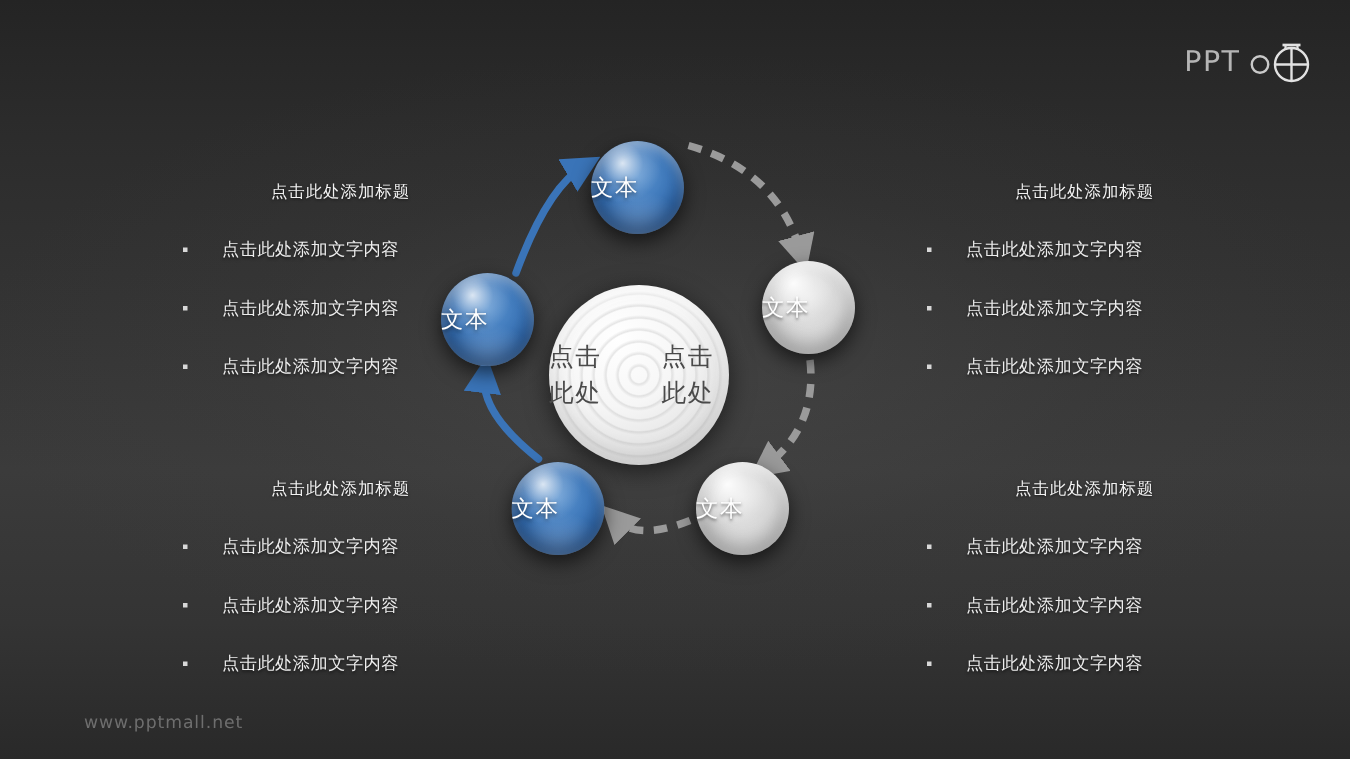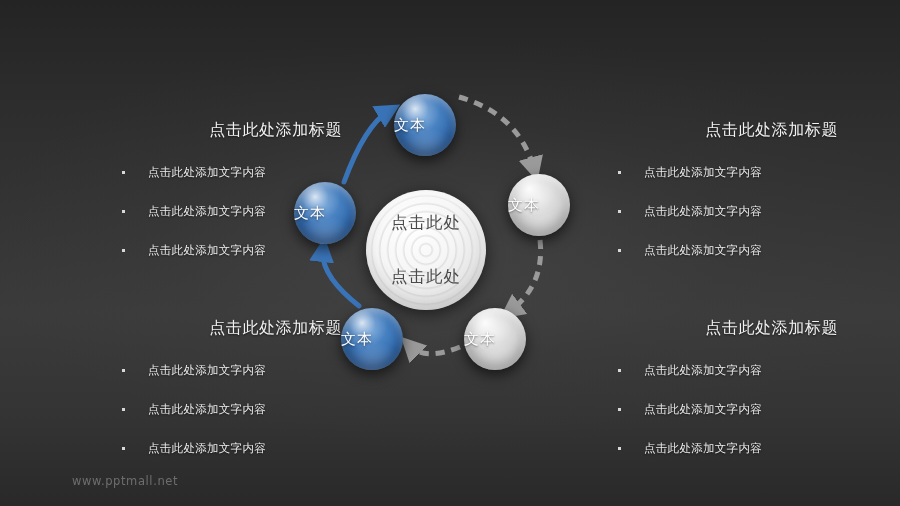--- a/index.html
+++ b/index.html
@@ -19,22 +19,22 @@
   .logo-text {
     font-family:"DejaVu Sans","Liberation Sans",sans-serif;
     font-size:19px; letter-spacing:1px; color:#c9c9c9; opacity:.88;
     line-height:1;
   }
   .logo-mark { display:block; }
 
   
   .tblock { position:absolute; width:230px; }
   .tblock .ttitle {
-    font-size:16px; color:#f2f2f2; letter-spacing:.6px;
-    text-align:right; margin-bottom:9px; white-space:nowrap;
+    font-size:11px; color:#f2f2f2; letter-spacing:.6px;
+    text-align:center; margin-bottom:9px; white-space:nowrap;
     text-shadow:0 1px 2px rgba(0,0,0,.6);
   }
   .tblock ul { list-style:none; }
   .tblock li {
     position:relative; font-size:11.5px; color:#ededed;
     padding-left:36px; margin-bottom:9px; letter-spacing:.3px; white-space:nowrap;
     text-shadow:0 1px 2px rgba(0,0,0,.55);
     margin-top:24px;
   }
   .tblock li .bullet {
@@ -53,21 +53,21 @@
   
   .center-circle {
     position:absolute; left:111px; top:120px; width:120px; height:120px;
     border-radius:50%;
     background:
       repeating-radial-gradient(circle at 50% 50%,
         rgba(255,255,255,0) 0px, rgba(255,255,255,0) 5px,
         rgba(175,175,175,0.30) 6px, rgba(255,255,255,0) 8px),
       radial-gradient(circle at 38% 30%, #ffffff 0%, #f6f6f6 40%, #e3e3e3 72%, #cfcfcf 100%);
     box-shadow:0 4px 16px rgba(0,0,0,.55), inset 0 -6px 14px rgba(150,150,150,.35), inset 0 5px 10px rgba(255,255,255,.9);
-    display:flex; flex-direction:column; align-items:center; justify-content:center;gap:30px;
+    display:flex; flex-direction:row; align-items:center; justify-content:center;gap:30px;
   }
   .center-circle span {
     font-size:16.5px; color:#4a4a4a; line-height:1.45; letter-spacing:1px;
   }
 
   
   .sphere {
     position:absolute; width:62px; height:62px; border-radius:50%;
     display:flex; align-items:center; justify-content:flex-start;
     font-size:15px; color:#ffffff; letter-spacing:1px;
@@ -91,28 +91,40 @@
 
   .sp-top   { left:139px; top:24px;  }
   .sp-right { left:253px; top:104px; }
   .sp-br    { left:209px; top:238px; }
   .sp-bl    { left:86px;  top:238px; }
   .sp-left  { left:39px;  top:112px; }
 
   
   .footer {
     position:absolute; left:56px; bottom:18px;
-    font-size:11.5px; color:#6e6e6e; letter-spacing:.6px;margin-left:16px;
+    font-size:11.5px; color:#6e6e6e; letter-spacing:.6px;
   }
 </style>
 </head>
 <body>
 
 <div class="slide">
 
+  <div class="logo">
+    <span class="logo-text">PPT</span>
+    <svg class="logo-mark" width="46" height="30" viewBox="0 0 46 30">
+      <circle cx="8" cy="17" r="5.5" fill="none" stroke="#c9c9c9" stroke-width="1.6"></circle>
+      <circle cx="29" cy="17" r="11" fill="none" stroke="#e2e2e2" stroke-width="1.6"></circle>
+      <line x1="18" y1="17" x2="40" y2="17" stroke="#e2e2e2" stroke-width="1.6"></line>
+      <line x1="29" y1="6" x2="29" y2="28" stroke="#e2e2e2" stroke-width="1.6"></line>
+      <line x1="23" y1="4" x2="35" y2="4" stroke="#e2e2e2" stroke-width="1.8"></line>
+      <line x1="25" y1="4" x2="25" y2="7" stroke="#e2e2e2" stroke-width="1.5"></line>
+      <line x1="33" y1="4" x2="33" y2="7" stroke="#e2e2e2" stroke-width="1.5"></line>
+    </svg>
+  </div>
 
   <div class="tblock tb-tl">
     <div class="ttitle">点击此处添加标题</div>
     <ul>
       <li><span class="bullet"></span><span>点击此处添加文字内容</span></li>
       <li><span class="bullet"></span><span>点击此处添加文字内容</span></li>
       <li><span class="bullet"></span><span>点击此处添加文字内容</span></li>
     </ul>
   </div>
 

